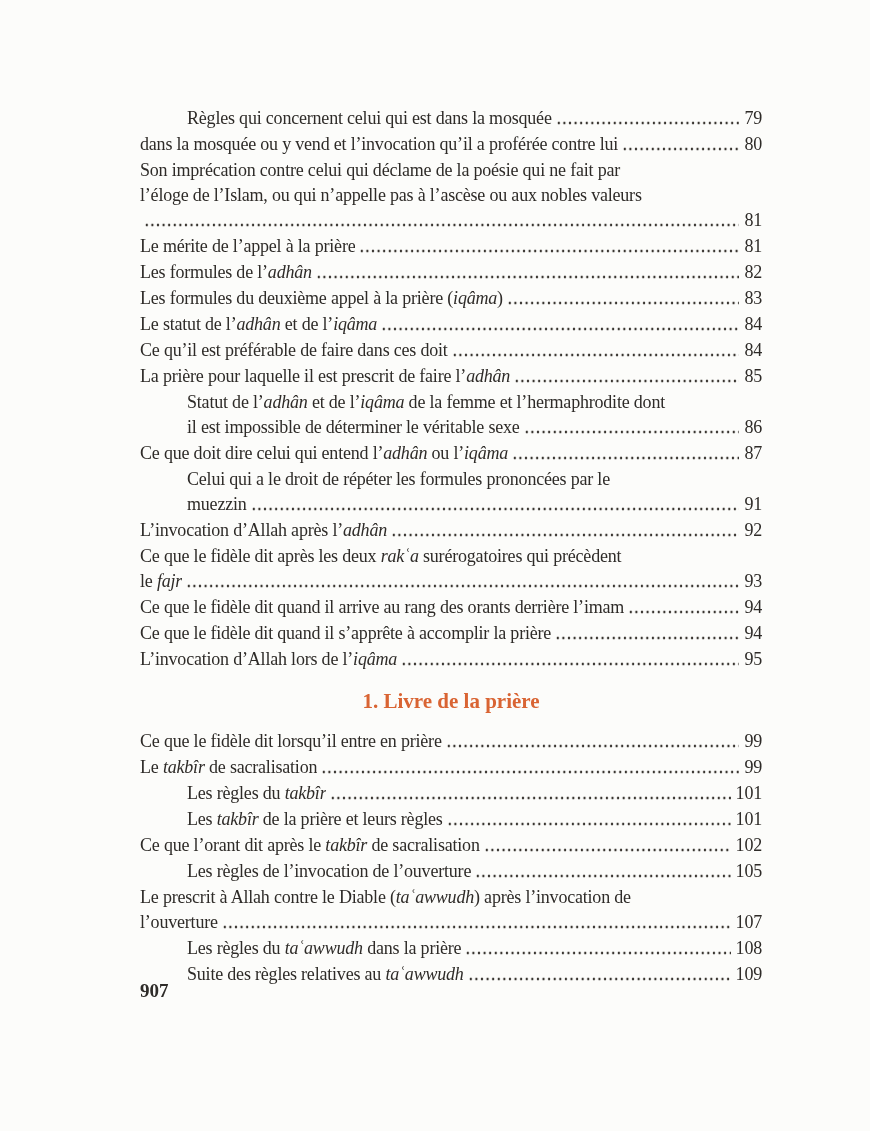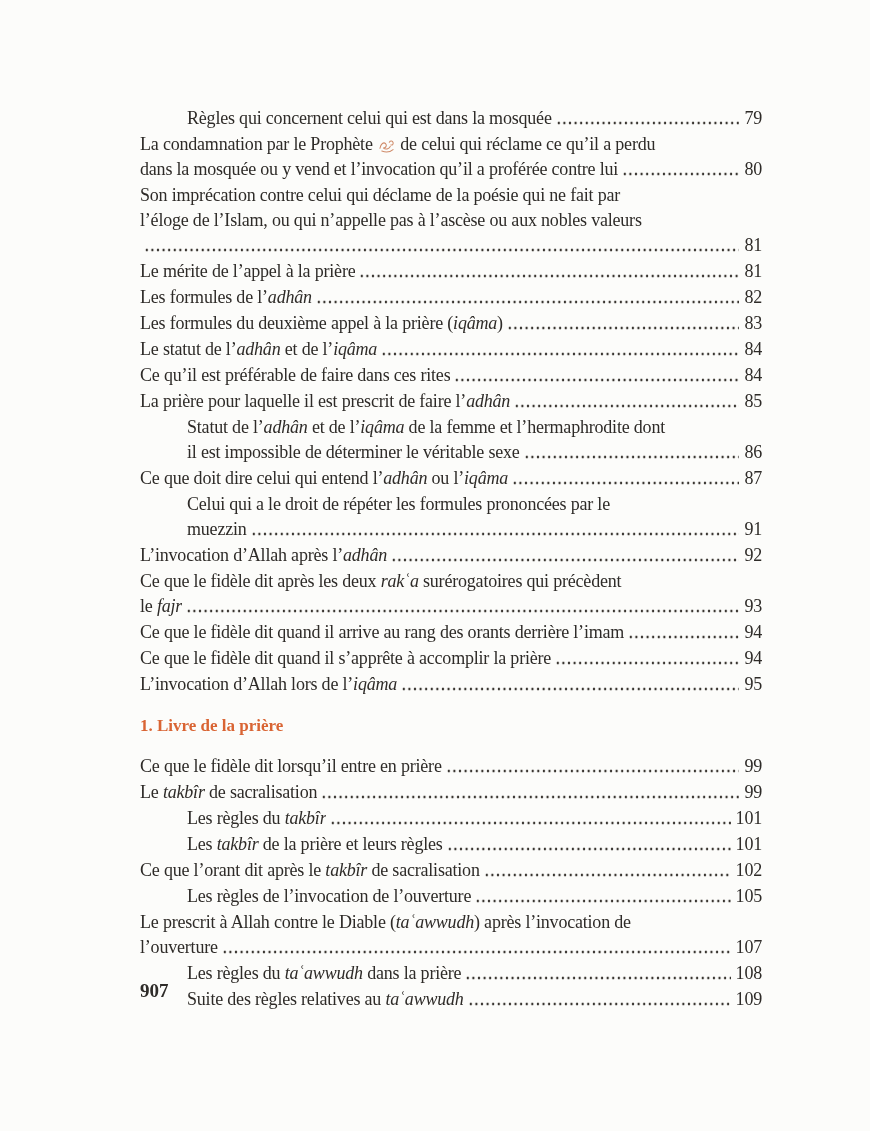--- a/index.html
+++ b/index.html
@@ -32,23 +32,23 @@
     min-width: 10px;
     margin: 0 5px 0 4px;
     background-image: radial-gradient(circle, #3a3631 1.1px, rgba(0,0,0,0) 1.5px);
     background-size: 5.6px 5.6px;
     background-repeat: repeat-x;
     background-position: left bottom 5px;
   }
   .pg { flex: 0 0 auto; text-align: center; }
   .it { font-style: italic; }
   .section-heading {
-    text-align: left;
+    text-align: center;
     font-weight: bold;
-    font-size: 17px;
+    font-size: 21px;
     line-height: 30px;
     margin: 14px 0 13px 0;
     letter-spacing: 0;
   }
   .folio {
     position: absolute;
     top: 980px; left: 140px; width: 622px;
     text-align: left;
     font-weight: bold;
     font-size: 19px;
@@ -68,25 +68,20 @@
 <div class="page" style="color: rgb(46, 43, 40);">
   <div class="toc" id="toc">
       <div class="entry indent">
         <div class="line leaderline">
           <span class="txt"><span>Règles qui concernent celui qui est dans la mosquée</span></span>
           <span class="dots"></span>
           <span class="pg">79</span>
         </div>
       </div>
       <div class="entry">
-        <div class="line"><span class="txt"><span>La condamnation par le Prophète </span><span class="sym" style="color: rgb(207, 138, 104);"><svg width="17" height="15" viewBox="0 0 18 16" aria-hidden="true">
-    <path d="M2 11 C3 6 6 4 8 6 C10 8 8 11 5.5 10.5 C8 12.5 11.5 12 13 9" stroke-width="1.1" stroke="currentColor"></path>
-    <path d="M12 4.5 C13.2 2.6 15.4 2.9 16 4.8 C16.5 6.6 15.2 8 13.6 7.4" stroke-width="1.1" stroke="currentColor"></path>
-    <path d="M4 13.8 C8 15.4 13 14.8 16 12.3" stroke-width="1.1" stroke="currentColor"></path>
-  </svg></span><span> de celui qui réclame ce qu’il a perdu</span></span></div>
         <div class="line leaderline">
           <span class="txt"><span>dans la mosquée ou y vend et l’invocation qu’il a proférée contre lui</span></span>
           <span class="dots"></span>
           <span class="pg">80</span>
         </div>
       </div>
       <div class="entry">
         <div class="line"><span class="txt"><span>Son imprécation contre celui qui déclame de la poésie qui ne fait par</span></span></div>
         <div class="line"><span class="txt"><span>l’éloge de l’Islam, ou qui n’appelle pas à l’ascèse ou aux nobles valeurs</span></span></div>
         <div class="line leaderline">
@@ -117,21 +112,21 @@
       </div>
       <div class="entry">
         <div class="line leaderline">
           <span class="txt"><span>Le statut de l’</span><span class="it">adhân</span><span> et de l’</span><span class="it">iqâma</span></span>
           <span class="dots"></span>
           <span class="pg">84</span>
         </div>
       </div>
       <div class="entry">
         <div class="line leaderline">
-          <span class="txt"><span>Ce qu’il est préférable de faire dans ces rites</span></span>
+          <span class="txt"><span>Ce qu’il est préférable de faire dans ces doit</span></span>
           <span class="dots"></span>
           <span class="pg">84</span>
         </div>
       </div>
       <div class="entry">
         <div class="line leaderline">
           <span class="txt"><span>La prière pour laquelle il est prescrit de faire l’</span><span class="it">adhân</span></span>
           <span class="dots"></span>
           <span class="pg">85</span>
         </div>

